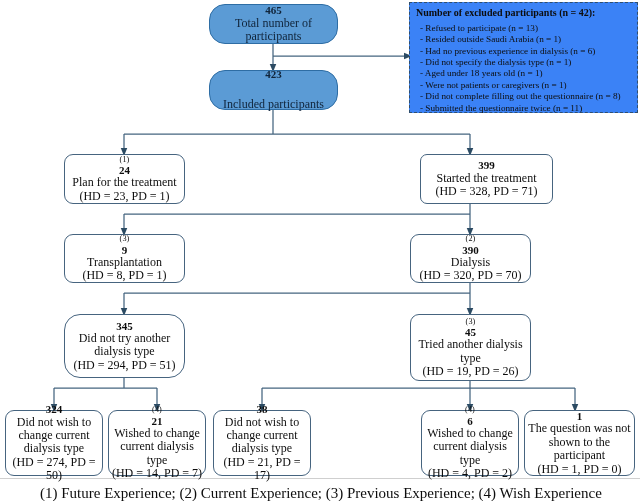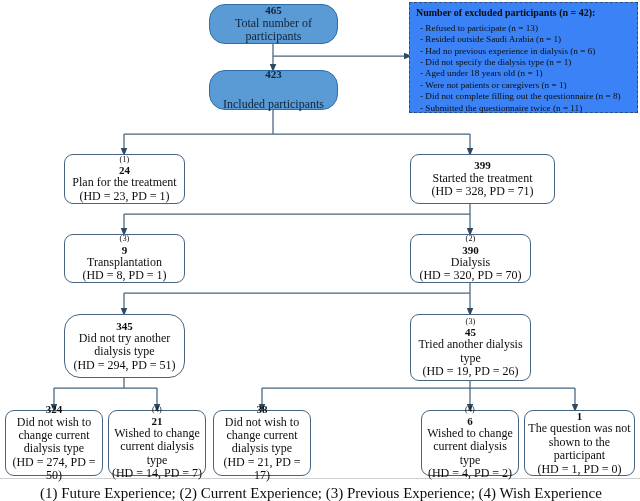--- a/index.html
+++ b/index.html
@@ -110,21 +110,21 @@
     </ul>
   </div>
 
   <div class="node white" style="left:64px;top:154px;width:121px;height:50px;">
     <span class="tag">(1)</span>
     <span class="num">24</span>
     <span class="lbl">Plan for the treatment</span>
     <span class="hd">(HD = 23, PD = 1)</span>
   </div>
 
-  <div class="node white" style="left:410px;top:154px;width:145px;height:50px;">
+  <div class="node white" style="left:420px;top:154px;width:133px;height:50px;border-radius:7px;">
     <span class="num">399</span>
     <span class="lbl">Started the treatment</span>
     <span class="hd">(HD = 328, PD = 71)</span>
   </div>
 
   <div class="node white" style="left:64px;top:234px;width:121px;height:49px;">
     <span class="tag">(3)</span>
     <span class="num">9</span>
     <span class="lbl">Transplantation</span>
     <span class="hd">(HD = 8, PD = 1)</span>

